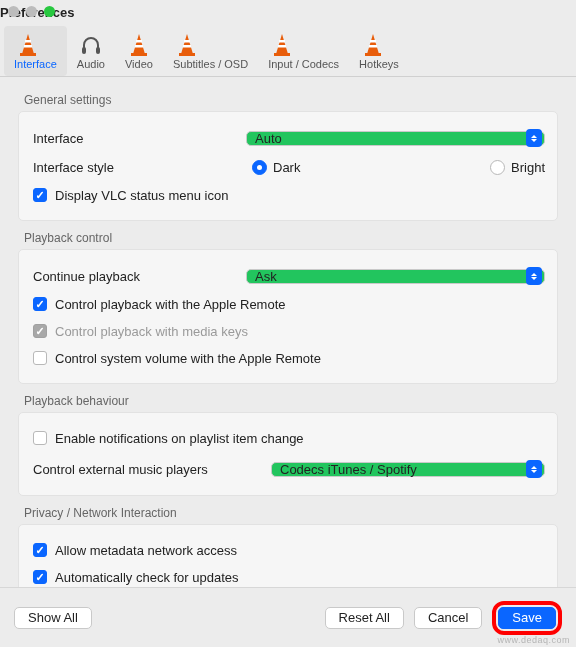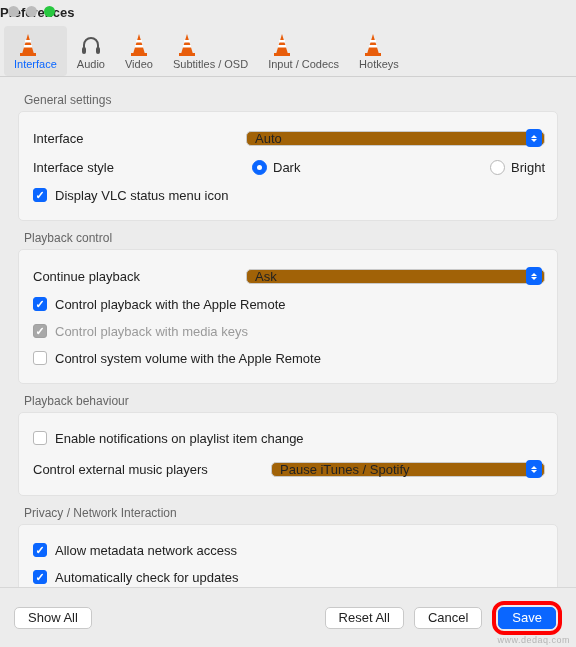--- a/index.html
+++ b/index.html
@@ -98,21 +98,21 @@
     padding-left: 2px;
   }
   .field-col {
     flex: 1;
   }
   .select {
     width: 100%;
     height: 15px;
     border: 1px solid #c9c9c9;
     border-radius: 5px;
-    background: #a16207;
+    background: #22c55e;
     display: flex;
     align-items: center;
     justify-content: space-between;
     padding: 0 2px 0 8px;
     font-size: 13px;
   }
   .select-arrows {
     width: 16px;
     height: 18px;
     background: #0a66ff;
@@ -396,21 +396,21 @@
   <div class="section-title">Playback behaviour</div>
   <div class="panel">
     <div class="check-row">
       <span class="checkbox"></span>
       <span>Enable notifications on playlist item change</span>
     </div>
     <div class="row" style="margin-top:6px;">
       <div class="label-col" style="width:240px">Control external music players</div>
       <div class="field-col">
         <div class="select">
-          <span>Pause iTunes / Spotify</span>
+          <span>Codecs iTunes / Spotify</span>
           <span class="select-arrows">
               <span class="sa-up"></span>
               <span class="sa-down"></span>
             </span>
         </div>
       </div>
     </div>
   </div>
 
   <div class="section-title">Privacy / Network Interaction</div>

